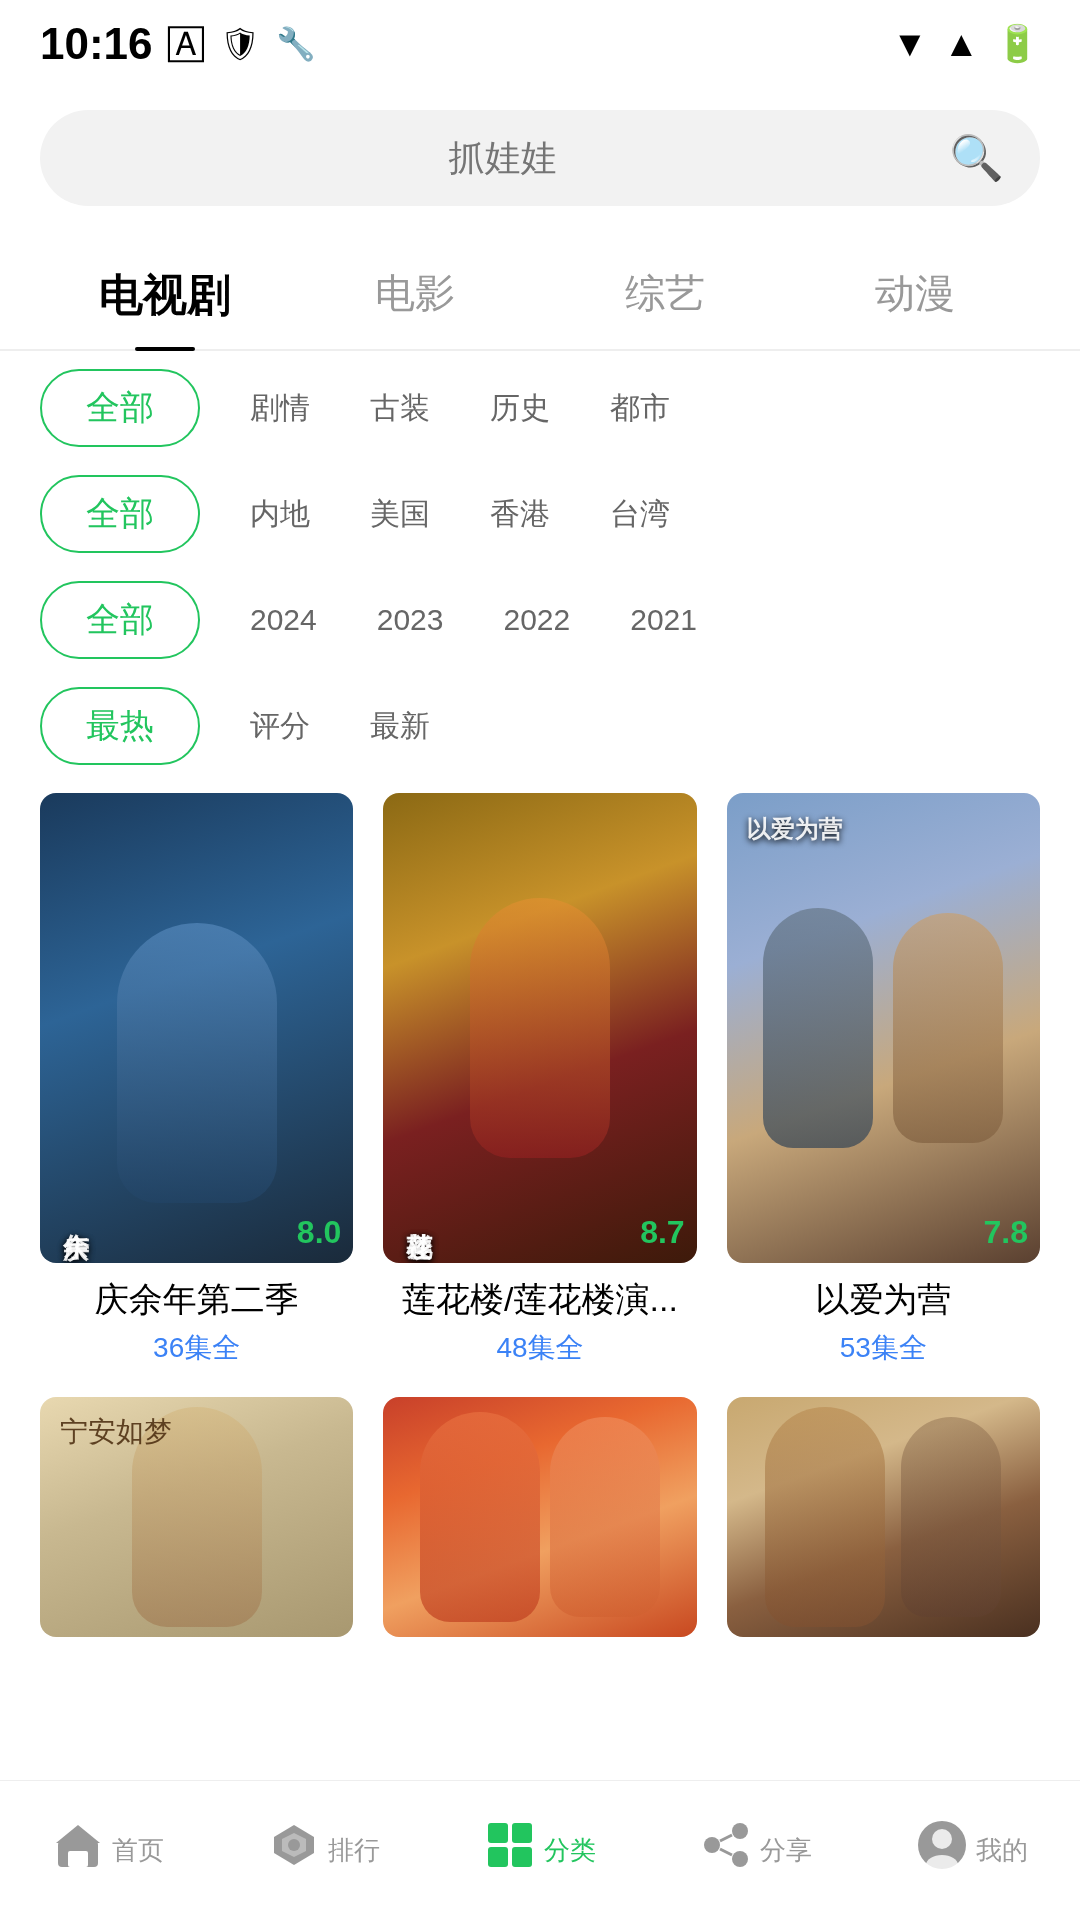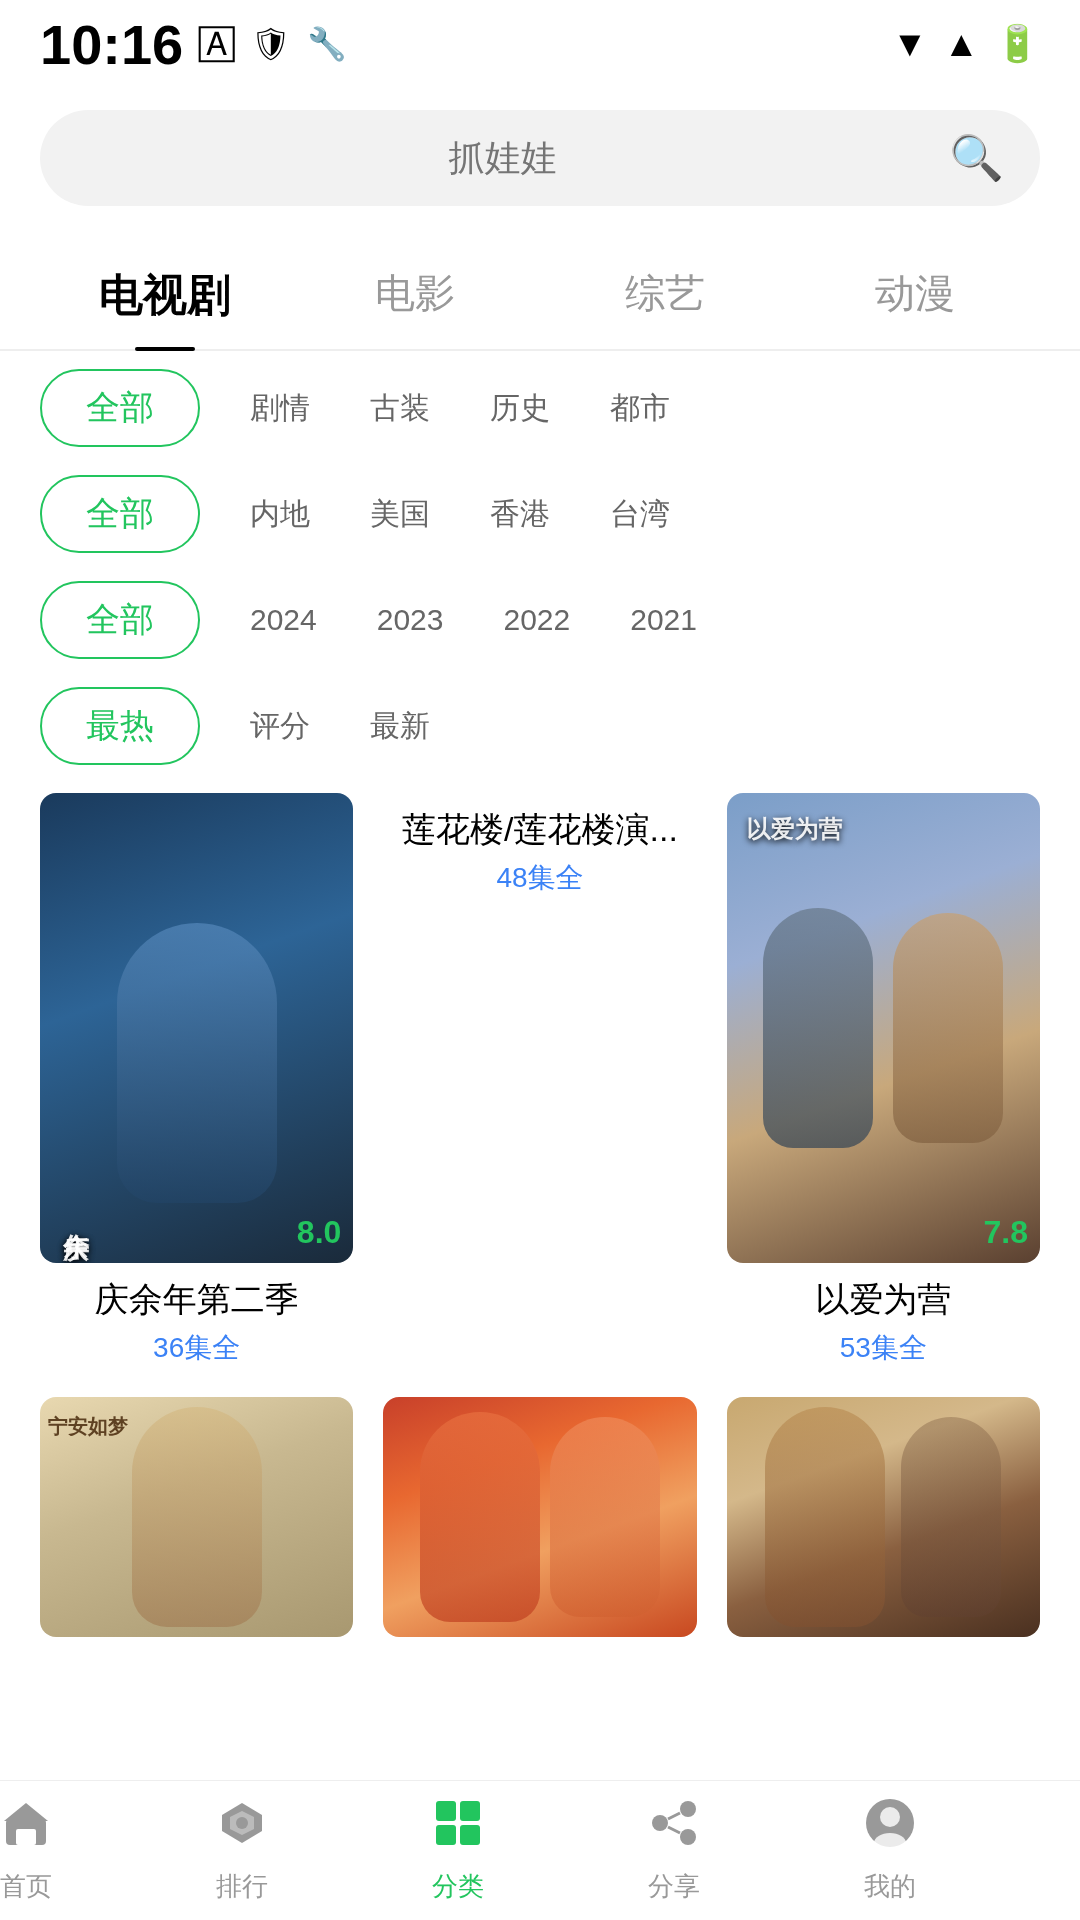--- a/index.html
+++ b/index.html
@@ -15,21 +15,21 @@
 
     
     .status-bar {
       display: flex;
       align-items: center;
       justify-content: space-between;
       padding: 18px 40px 10px 40px;
       height: 80px;
     }
     .status-time {
-      font-size: 56px;
+      font-size: 44px;
       font-weight: 600;
       color: #000;
     }
     .status-icons {
       display: flex;
       align-items: center;
       gap: 16px;
     }
     .status-icon {
       font-size: 32px;
@@ -202,22 +202,22 @@
       width: 1080px;
       height: 140px;
       background: #fff;
       border-top: 1px solid #eee;
       display: flex;
       align-items: center;
     }
     .nav-item {
       flex: 1;
       display: flex;
-      flex-direction: column;
-      align-items: flex-start;
+      flex-direction: row;
+      align-items: center;
       justify-content: center;
       gap: 8px;
       cursor: pointer;
       padding: 10px 0;
     }
     .nav-icon {
       font-size: 52px;
       color: #999;
     }
     .nav-icon.active {
@@ -304,20 +304,27 @@
         <div style="width:160px;height:280px;background:linear-gradient(180deg,#5588bb 0%,#224466 100%);border-radius:80px 80px 40px 40px;opacity:0.7;"></div>
       </div>
       <div style="position:absolute;bottom:50px;left:20px;color:rgba(255,255,255,0.9);font-size:26px;writing-mode:vertical-rl;font-weight:700;text-shadow:0 2px 6px #000;">庆余年</div>
       <span class="card-rating">8.0</span>
     </div>
     <div class="card-title">庆余年第二季</div>
     <div class="card-subtitle">36集全</div>
   </div>
 
   <div class="content-card">
+    <div class="card-image img-2">
+      <div style="position:absolute;inset:0;display:flex;align-items:center;justify-content:center;">
+        <div style="width:140px;height:260px;background:linear-gradient(180deg,#e09030 0%,#902020 100%);border-radius:70px 70px 40px 40px;opacity:0.7;"></div>
+      </div>
+      <div style="position:absolute;bottom:50px;left:20px;color:rgba(255,255,255,0.9);font-size:26px;writing-mode:vertical-rl;font-weight:700;text-shadow:0 2px 6px #000;">莲花楼</div>
+      <span class="card-rating">8.7</span>
+    </div>
     <div class="card-title">莲花楼/莲花楼演...</div>
     <div class="card-subtitle">48集全</div>
   </div>
 
   <div class="content-card">
     <div class="card-image img-3">
       <div style="position:absolute;inset:0;display:flex;align-items:center;justify-content:center;gap:20px;">
         <div style="width:110px;height:240px;background:linear-gradient(180deg,#667788 0%,#334455 100%);border-radius:55px 55px 30px 30px;opacity:0.7;"></div>
         <div style="width:110px;height:230px;background:linear-gradient(180deg,#c8a070 0%,#806040 100%);border-radius:55px 55px 30px 30px;opacity:0.7;"></div>
       </div>
@@ -326,21 +333,21 @@
     </div>
     <div class="card-title">以爱为营</div>
     <div class="card-subtitle">53集全</div>
   </div>
 
   <div class="content-card">
     <div class="card-image img-4" style="height:240px;overflow:hidden;">
       <div style="position:absolute;inset:0;display:flex;align-items:center;justify-content:center;">
         <div style="width:130px;height:220px;background:linear-gradient(180deg,#d4b880 0%,#a07850 100%);border-radius:65px 65px 35px 35px;opacity:0.6;"></div>
       </div>
-      <div style="position:absolute;top:16px;left:8px;color:rgba(80,50,20,0.9);font-size:20px;font-weight:700;">宁安如梦</div>
+      <div style="position:absolute;top:16px;left:20px;color:rgba(80,50,20,0.9);font-size:28px;font-weight:400;">宁安如梦</div>
     </div>
   </div>
 
   <div class="content-card">
     <div class="card-image img-5" style="height:240px;overflow:hidden;">
       <div style="position:absolute;inset:0;display:flex;align-items:center;justify-content:center;gap:10px;">
         <div style="width:120px;height:210px;background:linear-gradient(180deg,#e87040 0%,#c04020 100%);border-radius:60px 60px 30px 30px;opacity:0.7;"></div>
         <div style="width:110px;height:200px;background:linear-gradient(180deg,#f09060 0%,#d06030 100%);border-radius:55px 55px 30px 30px;opacity:0.6;"></div>
       </div>
     </div>

